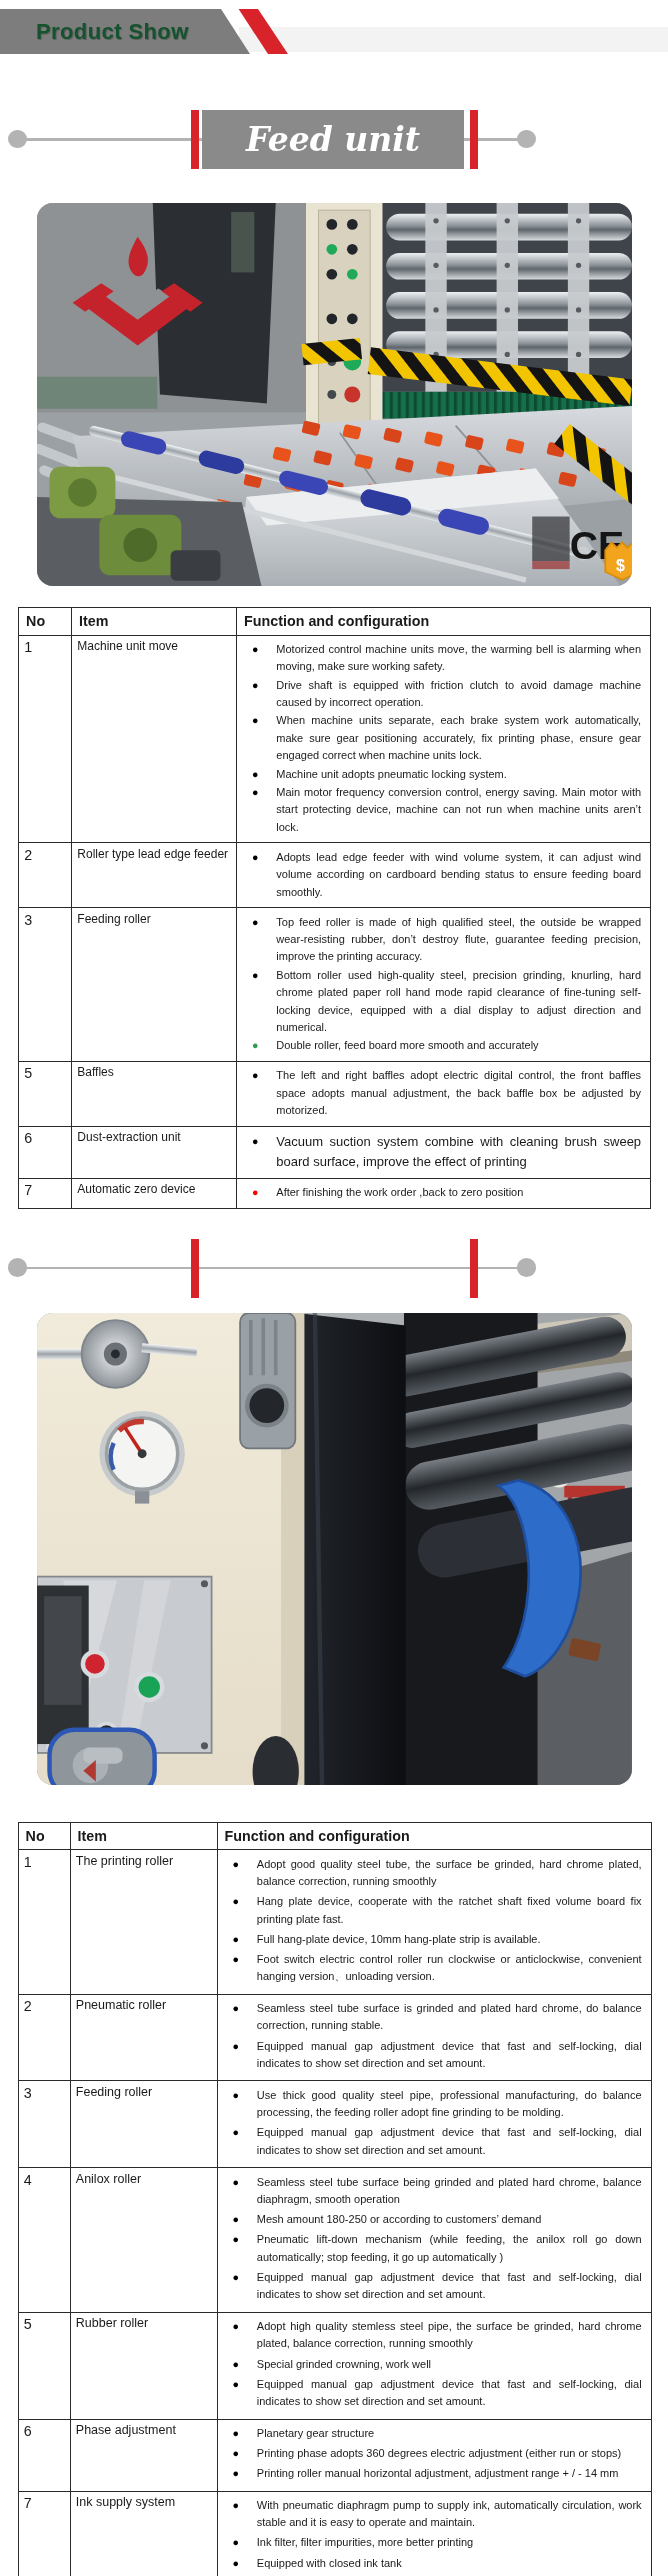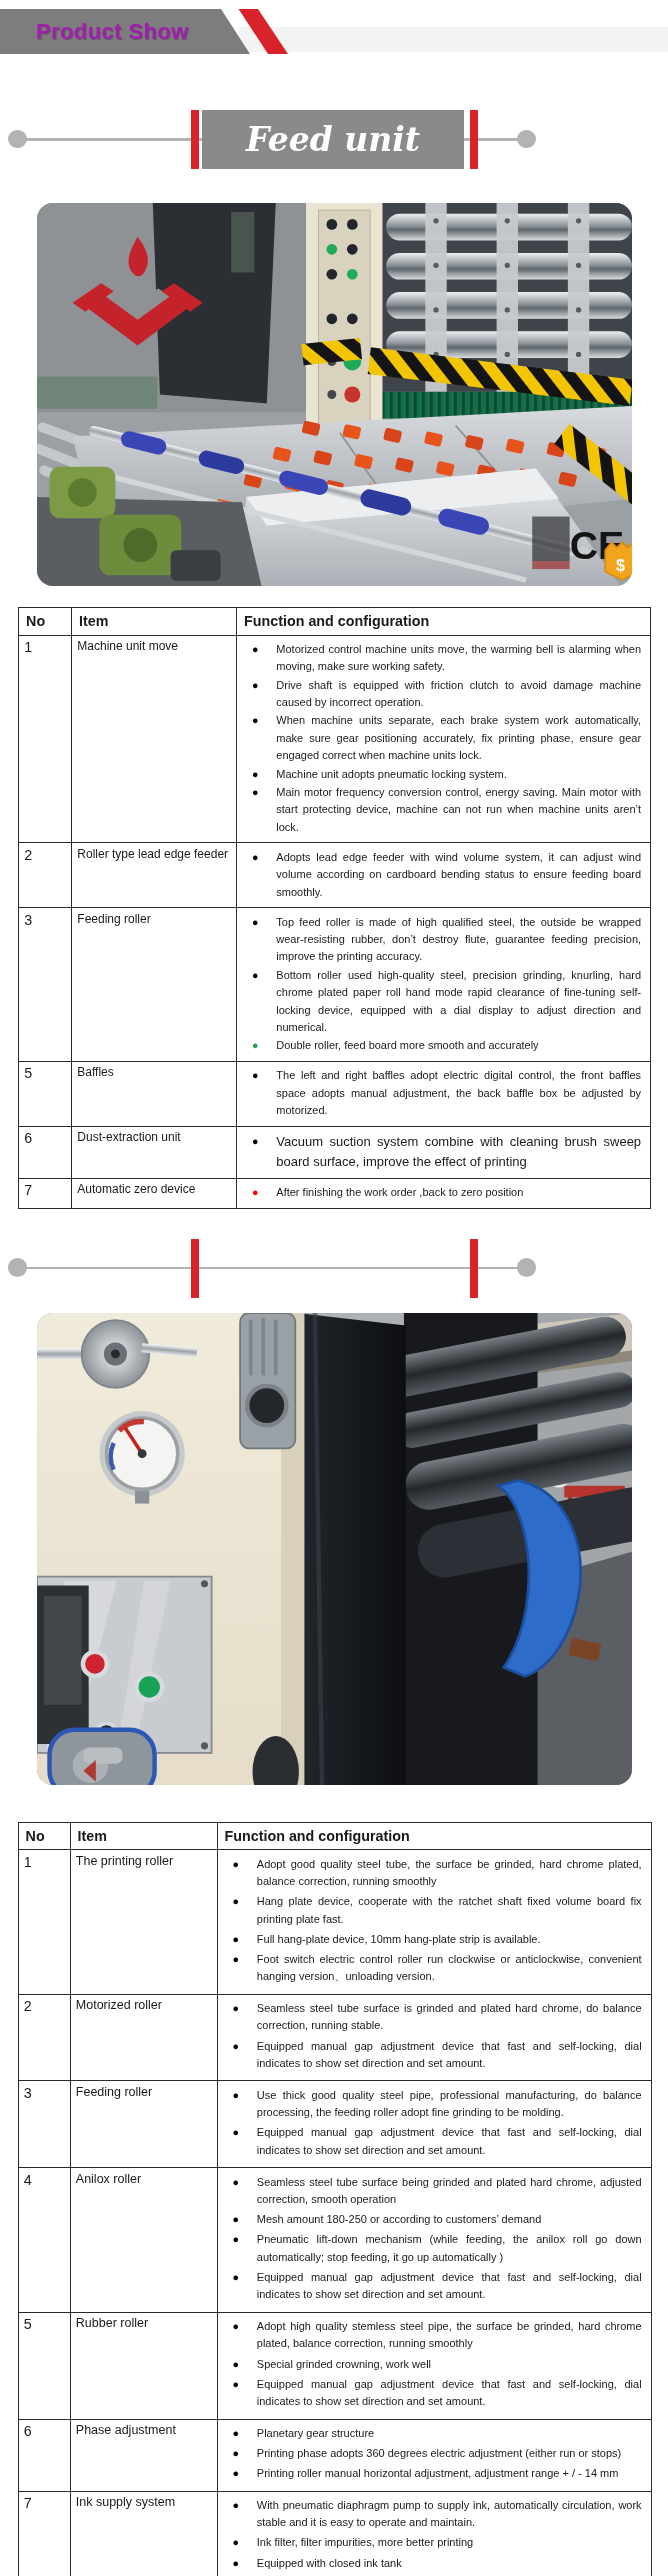--- a/index.html
+++ b/index.html
@@ -6,21 +6,21 @@
   body{width:669px;height:2576px;overflow:hidden;position:relative;
        font-family:"Liberation Sans",sans-serif;color:#1a1a1a;}
 
   
   .hdr{position:relative;height:53px;}
   .hdr-light{position:absolute;left:239px;right:0;top:27px;height:25px;background:#f3f3f3;}
   .hdr-gray{position:absolute;left:0;top:9px;width:264px;height:45px;background:#7d7d7d;
             -webkit-clip-path:polygon(0 0,221px 0,250px 100%,0 100%);clip-path:polygon(0 0,221px 0,250px 100%,0 100%);}
   .hdr-red{position:absolute;left:235px;top:9px;width:55px;height:45px;background:#d8232a;
            -webkit-clip-path:polygon(3.6px 0,23px 0,53px 100%,33px 100%);clip-path:polygon(3.6px 0,23px 0,53px 100%,33px 100%);}
-  .hdr-title{position:absolute;left:36px;top:18.7px;color:#a21caf;font-size:22px;font-weight:bold;
+  .hdr-title{position:absolute;left:36px;top:18.7px;color:#14532d;font-size:22px;font-weight:bold;
              text-shadow:0.9px 0.9px 0.9px rgba(0,0,0,.25);letter-spacing:0.4px;}
 
   
   .banner{position:relative;height:59px;width:544px;}
   .banner .line{position:absolute;top:28px;left:25px;right:25px;height:2.7px;background:#b3b3b3;}
   .banner .dot{position:absolute;top:19.6px;width:18.7px;height:18.7px;border-radius:50%;background:#b3b3b3;}
   .banner .dot.l{left:8px}.banner .dot.r{right:8px}
   .banner .redbar{position:absolute;top:0;bottom:0;width:8px;background:#d8232a;}
   .banner .redbar.l{left:191px}.banner .redbar.r{left:470px}
   .banner .box{position:absolute;left:202px;width:262px;top:0;bottom:0;background:#8a8a8a;
@@ -486,21 +486,21 @@
           <ul class="bullets">
             <li><span class="blt">●</span><span>Adopt good quality steel tube, the surface be grinded, hard chrome plated, balance correction, running smoothly</span></li>
             <li><span class="blt">●</span><span>Hang plate device, cooperate with the ratchet shaft fixed volume board fix printing plate fast.</span></li>
             <li><span class="blt">●</span><span>Full hang-plate device, 10mm hang-plate strip is available.</span></li>
             <li><span class="blt">●</span><span>Foot switch electric control roller run clockwise or anticlockwise, convenient hanging version、unloading version.</span></li>
           </ul>
         </td>
       </tr>
       <tr>
         <td class="no-cell">2</td>
-        <td class="item-cell">Motorized roller</td>
+        <td class="item-cell">Pneumatic roller</td>
         <td class="func-cell">
           <ul class="bullets">
             <li><span class="blt">●</span><span>Seamless steel tube surface is grinded and plated hard chrome, do balance correction, running stable.</span></li>
             <li><span class="blt">●</span><span>Equipped manual gap adjustment device that fast and self-locking, dial indicates to show set direction and set amount.</span></li>
           </ul>
         </td>
       </tr>
       <tr>
         <td class="no-cell">3</td>
         <td class="item-cell">Feeding roller</td>
@@ -509,21 +509,21 @@
             <li><span class="blt">●</span><span>Use thick good quality steel pipe, professional manufacturing, do balance processing, the feeding roller adopt fine grinding to be molding.</span></li>
             <li><span class="blt">●</span><span>Equipped manual gap adjustment device that fast and self-locking, dial indicates to show set direction and set amount.</span></li>
           </ul>
         </td>
       </tr>
       <tr>
         <td class="no-cell">4</td>
         <td class="item-cell">Anilox roller</td>
         <td class="func-cell">
           <ul class="bullets">
-            <li><span class="blt">●</span><span>Seamless steel tube surface being grinded and plated hard chrome, adjusted correction, smooth operation</span></li>
+            <li><span class="blt">●</span><span>Seamless steel tube surface being grinded and plated hard chrome, balance diaphragm, smooth operation</span></li>
             <li><span class="blt">●</span><span>Mesh amount 180-250 or according to customers’ demand</span></li>
             <li><span class="blt">●</span><span>Pneumatic lift-down mechanism (while feeding, the anilox roll go down automatically; stop feeding, it go up automatically )</span></li>
             <li><span class="blt">●</span><span>Equipped manual gap adjustment device that fast and self-locking, dial indicates to show set direction and set amount.</span></li>
           </ul>
         </td>
       </tr>
       <tr>
         <td class="no-cell">5</td>
         <td class="item-cell">Rubber roller</td>
         <td class="func-cell">

